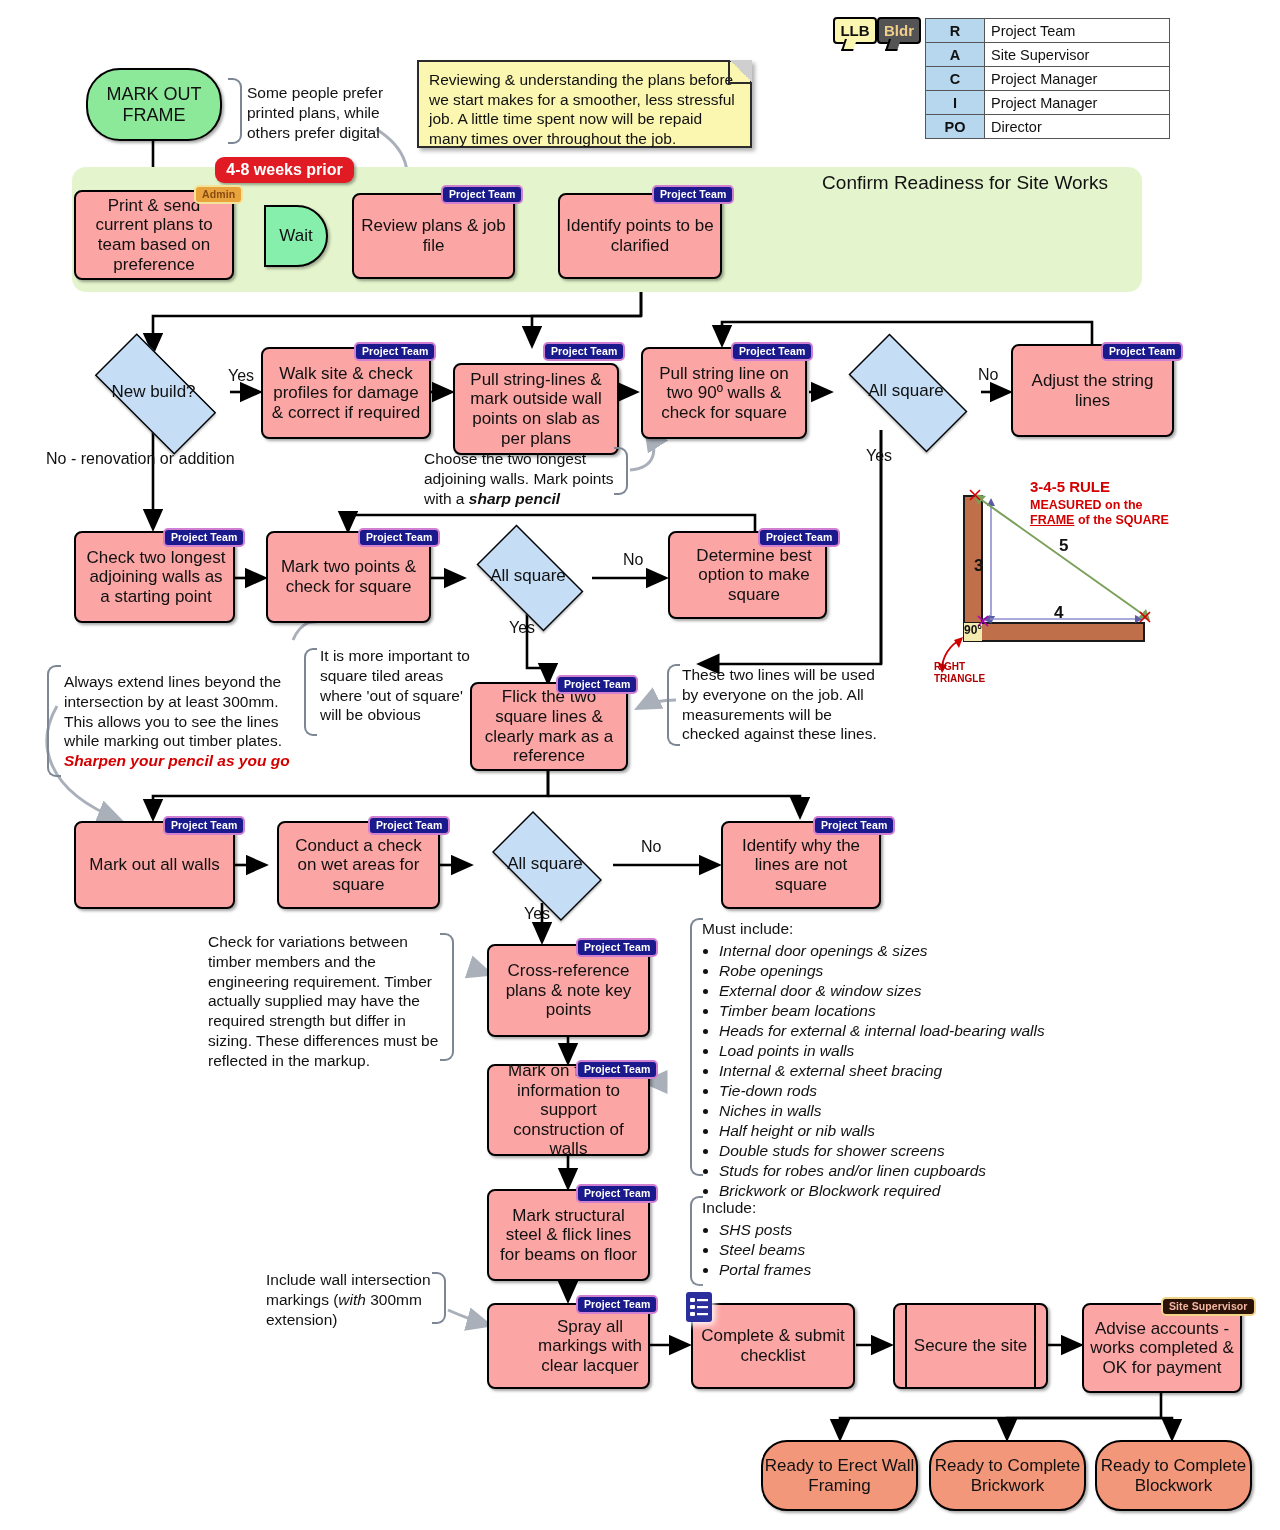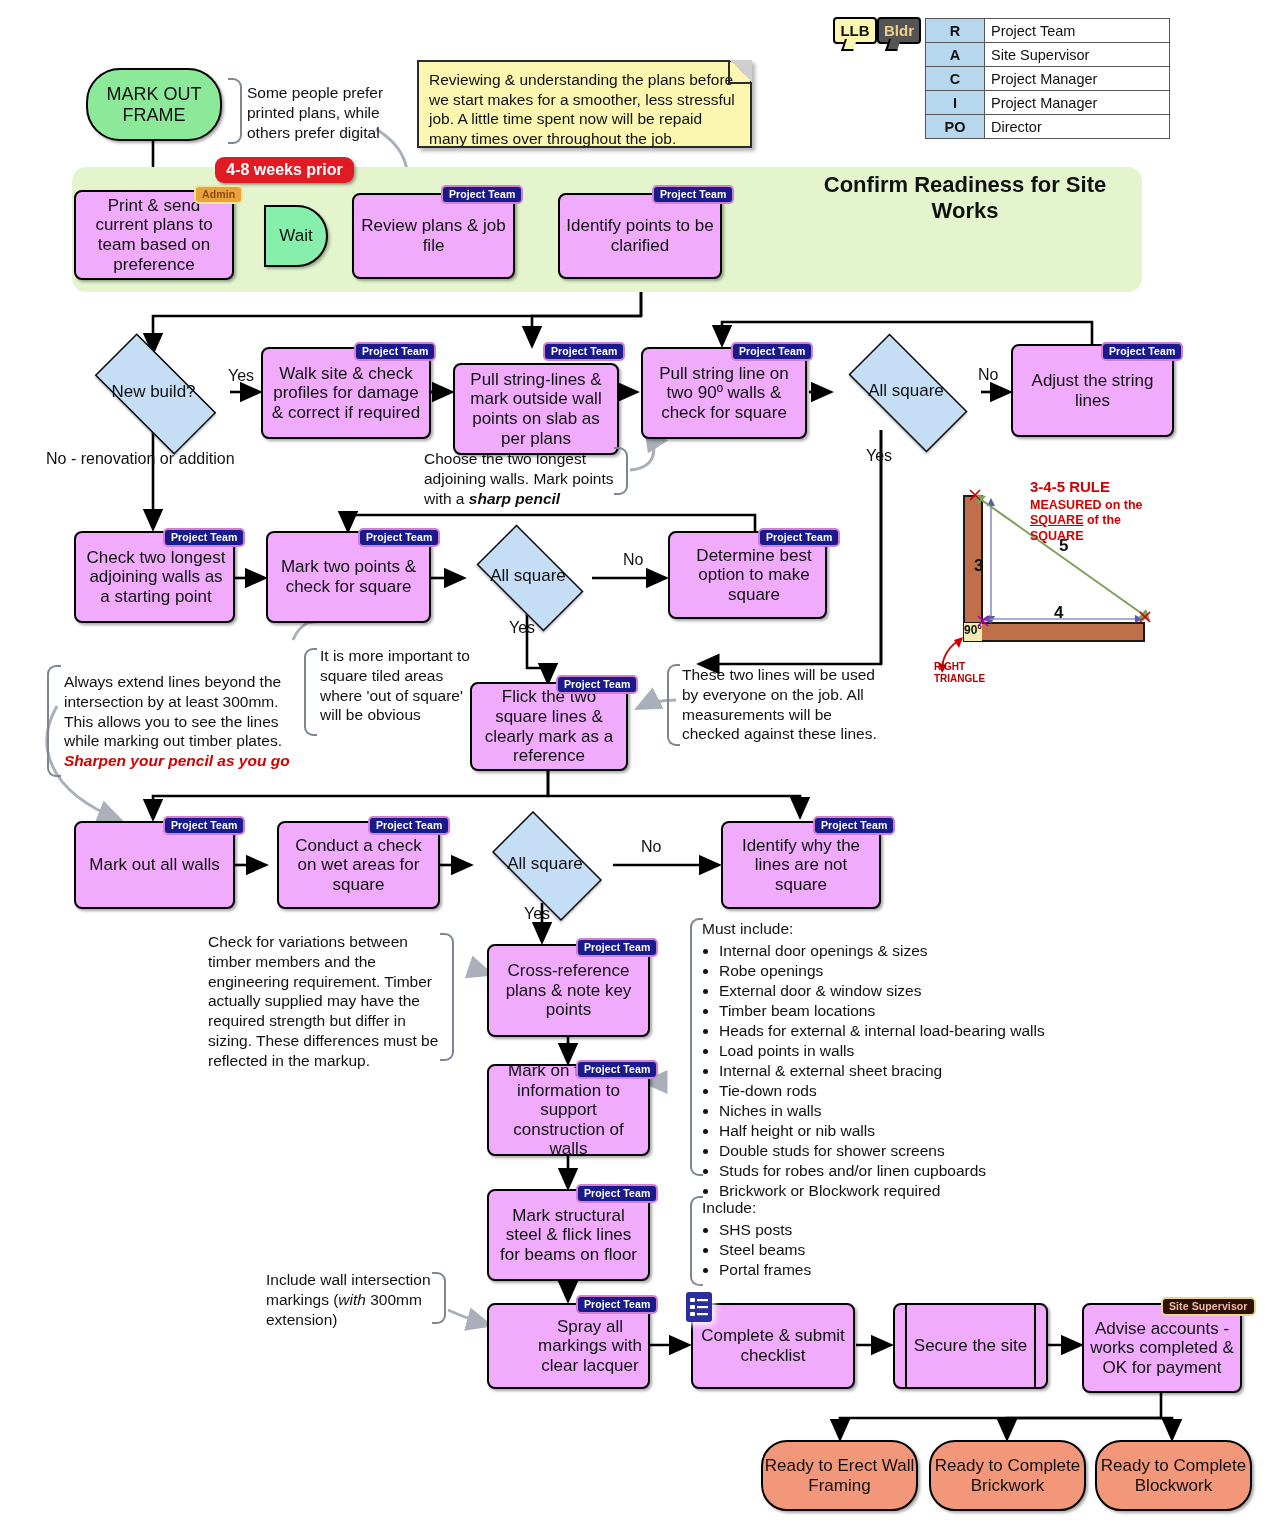--- a/index.html
+++ b/index.html
@@ -2,21 +2,21 @@
 <html><head>
 <meta charset="utf-8">
 <style>
   html,body{margin:0;padding:0;background:#ffffff;}
   body{font-family:"Liberation Sans","DejaVu Sans",sans-serif;}
   #stage{position:relative;width:1280px;height:1530px;overflow:hidden;background:#fff;}
   .abs{position:absolute;box-sizing:border-box;}
 
   
   .proc{
-    background:#f0abfc;border:2px solid #000;border-radius:8px;
+    background:#fca5a5;border:2px solid #000;border-radius:8px;
     display:flex;align-items:center;justify-content:center;text-align:center;
     font-size:17px;color:#111;line-height:1.15;padding:3px 5px;
     box-shadow:2px 2px 3px rgba(0,0,0,.35);
   }
   .term{
     background:#8ce99a;border:2px solid #000;border-radius:34px;
     display:flex;align-items:center;justify-content:center;text-align:center;
     font-size:18px;color:#111;line-height:1.15;
     box-shadow:2px 2px 3px rgba(0,0,0,.35);
   }
@@ -76,21 +76,21 @@
     border-left:2px solid #2b2b2b;border-bottom:2px solid #2b2b2b;
   }
   
   .pill{
     background:#e01b24;color:#fff;font-weight:bold;font-size:16px;
     border-radius:9px;display:flex;align-items:center;justify-content:center;
     box-shadow:2px 2px 3px rgba(0,0,0,.35);
   }
   
   .band{background:#e4f5cd;border-radius:14px;}
-  .band-title{font-weight:bold;font-size:22px;color:#111;}
+  .band-title{font-weight:normal;font-size:19px;color:#111;}
 
   
   .raci{border-collapse:collapse;}
   .raci td{border:1px solid #555;font-size:14.5px;height:23px;padding:0 6px;color:#111;}
   .raci td.k{background:#b7d7ef;text-align:center;font-weight:bold;width:46px;}
   .raci td.v{background:#fff;width:172px;}
 
   
   .tag{
     position:absolute;font-weight:bold;font-size:15px;text-align:center;
@@ -111,21 +111,21 @@
   .rt-lab{color:#b00000;font-weight:bold;font-size:10px;line-height:1.2;}
 
   
   .cl-icon{
     background:#2b2f9e;border-radius:3px;
     box-shadow:0 0 6px 3px rgba(255,255,255,.9);
   }
 
   .lbl{font-size:16px;color:#111;}
   ul.blist{margin:2px 0 0 0;padding-left:17px;}
-  ul.blist li{font-size:15.5px;line-height:1.29;color:#111;}
+  ul.blist li{font-size:15.5px;line-height:1.29;color:#111;font-style:italic;}
   .red-i{color:#d40000;font-weight:bold;font-style:italic;}
   svg{display:block;}
 </style>
 </head>
 <body>
 
 <div id="stage">
 
   <svg class="abs" style="left:0;top:0;width:1280px;height:1530px;pointer-events:none;">
     <defs>
@@ -409,21 +409,21 @@
       <polygon points="8,195 4,185 13,187" fill="#d40000"></polygon>
       <polygon points="29,159 20,162 25,170" fill="#d40000"></polygon>
     </svg>
     <div class="abs" style="left:40px;top:78px;font-weight:bold;font-size:17px;color:#111;">3</div>
     <div class="abs" style="left:120px;top:125px;font-weight:bold;font-size:17px;color:#111;">4</div>
     <div class="abs" style="left:125px;top:58px;font-weight:bold;font-size:17px;color:#111;">5</div>
     <div class="abs" style="left:30px;top:145px;font-weight:bold;font-size:12px;color:#111;">90°</div>
     <div class="rule-title abs" style="left:96px;top:0px;">3-4-5 RULE</div>
     <div class="rule-sub abs" style="left:96px;top:19px;">MEASURED on the</div>
     <div class="rule-sub abs" style="left:96px;top:34px;">
-      <u>SQUARE</u><span> of the SQUARE</span>
+      <u>FRAME</u><span> of the SQUARE</span>
     </div>
     <div class="rt-lab abs" style="left:0px;top:183px;">
       <div>RIGHT</div>
       <div>TRIANGLE</div>
     </div>
   </div>
 
   <div class="bracket left abs" style="left:47px;top:665px;width:14px;height:112px;"></div>
   <div class="note abs" style="left:64px;top:672px;width:236px;">
     <span>Always extend lines beyond the intersection by at least 300mm. This allows you to see the lines while marking out timber plates.</span>

